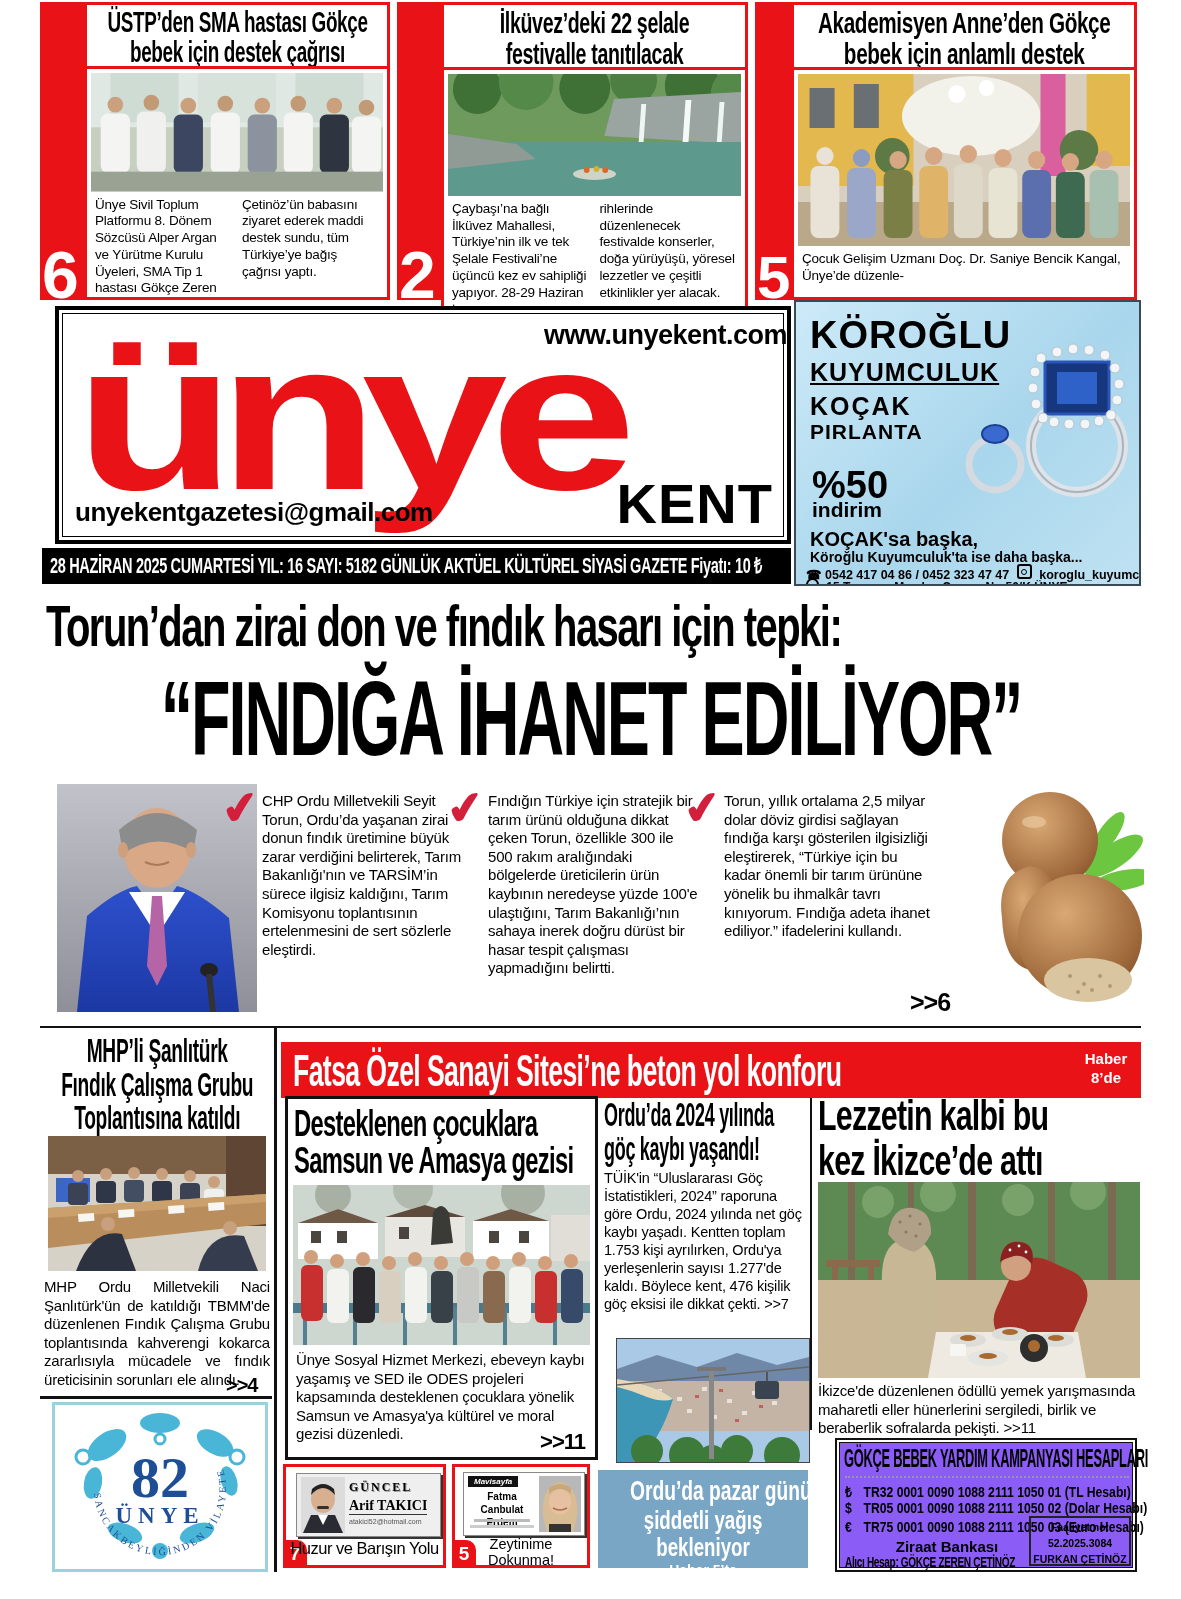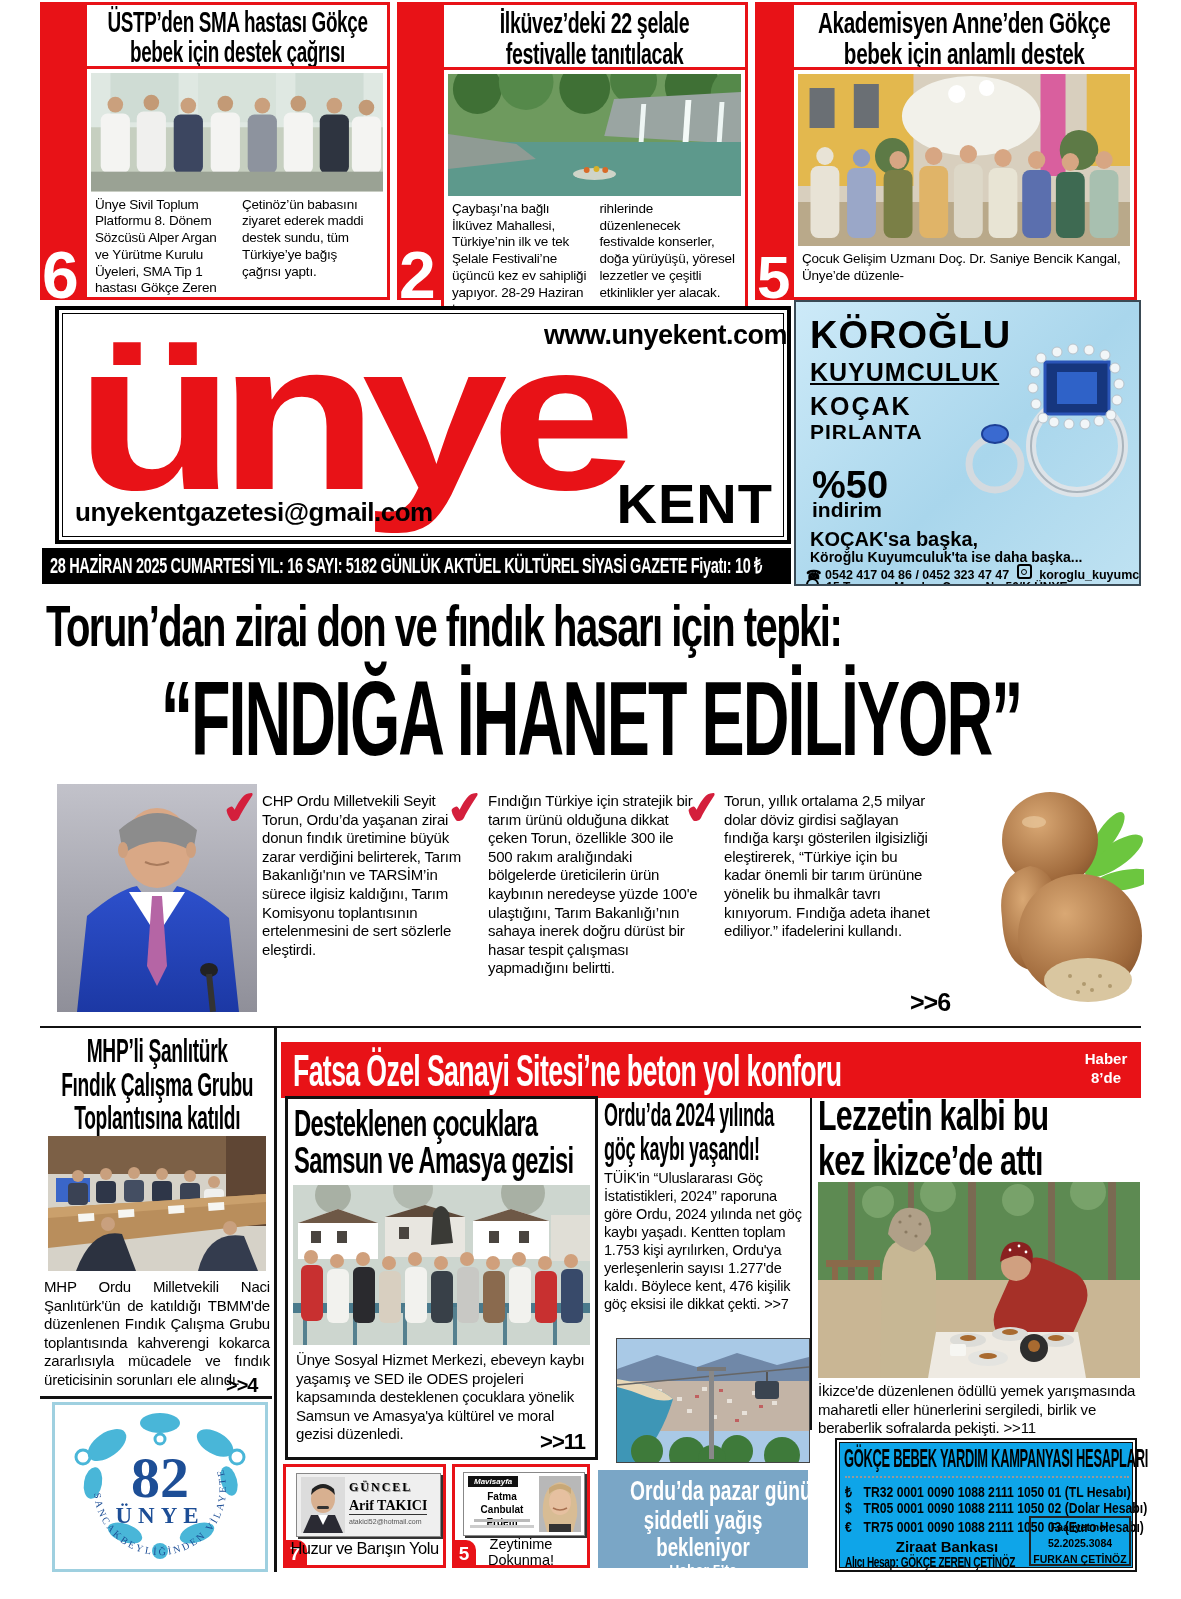--- a/index.html
+++ b/index.html
@@ -30,21 +30,21 @@
   .check { position:absolute; color:#d41f3c; font-size:44px; font-weight:bold; transform:rotate(-8deg); line-height:1; }
 
   .banner { position:absolute; background:#e81217; overflow:hidden; }
 
   .blackbox { position:absolute; border:3px solid #111; box-sizing:border-box; background:#fff; }
   .vline { position:absolute; background:#111; }
   .hline { position:absolute; background:#111; }
 
   .jump { font-weight:bold; letter-spacing:-1px; }
 
-  .campaign { position:absolute; border:2px solid #111; box-shadow: inset 0 0 0 2px #fff, inset 0 0 0 3px #111; background:#0ea5e9; box-sizing:border-box;text-decoration:underline; }
+  .campaign { position:absolute; border:2px solid #111; box-shadow: inset 0 0 0 2px #fff, inset 0 0 0 3px #111; background:#8b5cf6; box-sizing:border-box;text-decoration:underline; }
   .acct { position:absolute; transform-origin:0 0; font-weight:bold; font-size:14.5px; white-space:nowrap; }
   .acct .sym { display:inline-block; width:18px; }
 
   .colbox { position:absolute; border:3px solid #e81217; background:#fff; box-sizing:border-box; }
   .cornernum { position:absolute; left:-3px; bottom:-3px; width:24px; height:28px; background:#e81217; color:#fff; font-weight:bold; font-size:19px; text-align:center; line-height:28px; border-radius:0 10px 0 0; }
   .idcard { position:absolute; background:#efefef; border:1px solid #888; box-shadow:2px 2px 0 #333; }
 
   .weather { position:absolute; background:#7aa6c6; text-align:center; overflow:hidden; }
   .wl { display:inline-block; transform-origin:50% 0; font-weight:bold; color:#fff; white-space:nowrap; line-height:1.15; }
 

